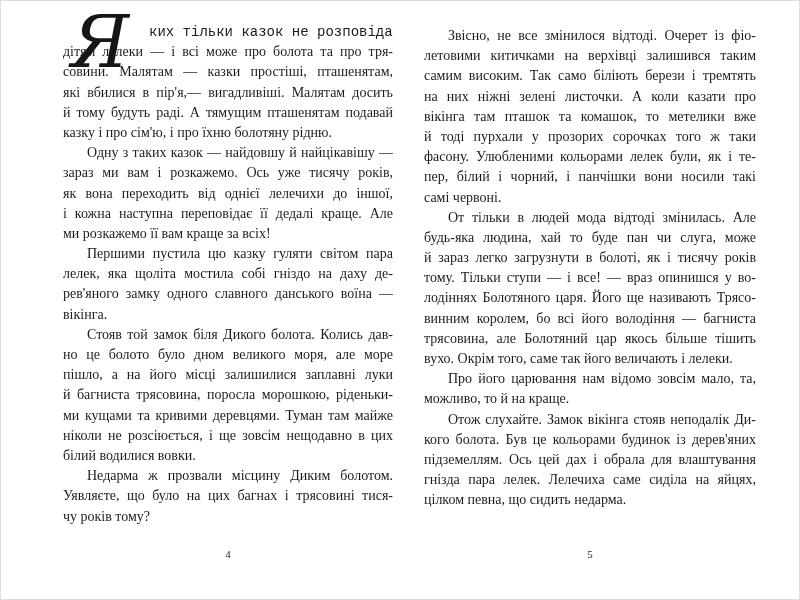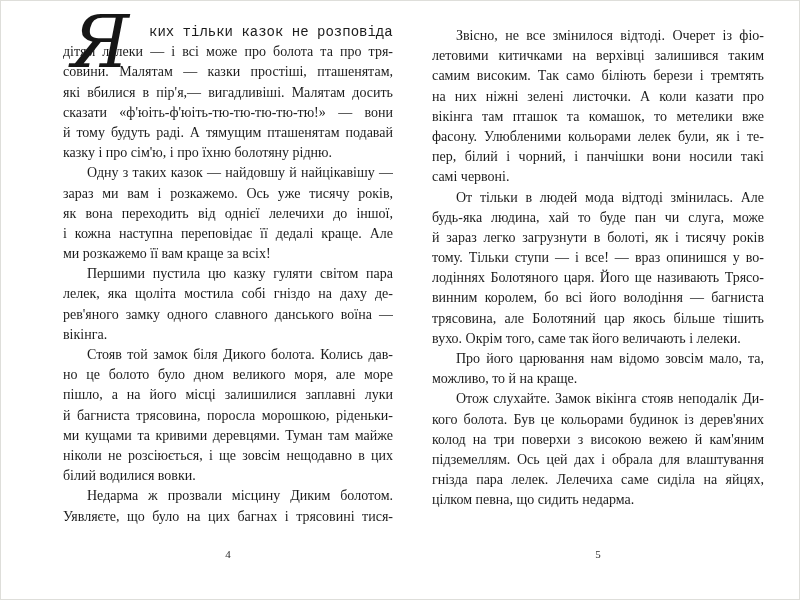--- a/index.html
+++ b/index.html
@@ -15,21 +15,21 @@
     border: 1px solid #dededa;
     pointer-events: none;
   }
   .spread {
     position: absolute; inset: 0;
     font-family: "Liberation Serif", "DejaVu Serif", serif;
     color: #1c1c1c;
   }
   .page { position: absolute; top: 0; height: 600px; }
   .page.left  { left: 63px;  width: 330px; }
-  .page.right { left: 424px; width: 332px; margin-left: 8px; }
+  .page.right { left: 424px; width: 332px; }
   .text { position: absolute; left: 0; right: 0; }
   .page.left  .text { top: 22px; }
   .page.right .text { top: 26px; }
   .line {
     font-size: 14px;
     height: 20.2px;
     line-height: 20.2px;
     white-space: nowrap;
     overflow: hidden;
     text-align: justify;
@@ -61,67 +61,67 @@
 <div class="spread">
   <div class="scan-frame"></div>
 
   <div class="page left">
     <div class="text" id="left-text">
       <div class="dropcap">Я</div>
     <div class="line dropline">ких тільки казок не розповідають своїм</div>
         <div class="line">дітям лелеки — і всі може про болота та про тря-</div>
         <div class="line">совини. Малятам — казки простіші, пташенятам,</div>
         <div class="line">які вбилися в пір'я,— вигадливіші. Малятам досить</div>
-        <div class="line">сказати «ф'юіть-ф'юіть-тю-тю-тю-тю-тю!» — вони</div>
         <div class="line">й тому будуть раді. А тямущим пташенятам подавай</div>
         <div class="line last">казку і про сім'ю, і про їхню болотяну рідню.</div>
         <div class="line indent">Одну з таких казок — найдовшу й найцікавішу —</div>
         <div class="line">зараз ми вам і розкажемо. Ось уже тисячу років,</div>
         <div class="line">як вона переходить від однієї лелечихи до іншої,</div>
         <div class="line">і кожна наступна переповідає її дедалі краще. Але</div>
         <div class="line last">ми розкажемо її вам краще за всіх!</div>
         <div class="line indent">Першими пустила цю казку гуляти світом пара</div>
         <div class="line">лелек, яка щоліта мостила собі гніздо на даху де-</div>
         <div class="line">рев'яного замку одного славного данського воїна —</div>
         <div class="line last">вікінга.</div>
         <div class="line indent">Стояв той замок біля Дикого болота. Колись дав-</div>
         <div class="line">но це болото було дном великого моря, але море</div>
         <div class="line">пішло, а на його місці залишилися заплавні луки</div>
         <div class="line">й багниста трясовина, поросла морошкою, ріденьки-</div>
         <div class="line">ми кущами та кривими деревцями. Туман там майже</div>
         <div class="line">ніколи не розсіюється, і ще зовсім нещодавно в цих</div>
         <div class="line last">білий водилися вовки.</div>
         <div class="line indent">Недарма ж прозвали місцину Диким болотом.</div>
         <div class="line">Уявляєте, що було на цих багнах і трясовині тися-</div>
+        <div class="line last">чу років тому?</div>
       </div>
     <div class="pagenum">4</div>
   </div>
 
   <div class="page right">
     <div class="text" id="right-text">
         <div class="line indent">Звісно, не все змінилося відтоді. Очерет із фіо-</div>
         <div class="line">летовими китичками на верхівці залишився таким</div>
         <div class="line">самим високим. Так само біліють берези і тремтять</div>
         <div class="line">на них ніжні зелені листочки. А коли казати про</div>
         <div class="line">вікінга там пташок та комашок, то метелики вже</div>
+        <div class="line">й тоді пурхали у прозорих сорочках того ж таки</div>
         <div class="line">фасону. Улюбленими кольорами лелек були, як і те-</div>
         <div class="line">пер, білий і чорний, і панчішки вони носили такі</div>
         <div class="line last">самі червоні.</div>
         <div class="line indent">От тільки в людей мода відтоді змінилась. Але</div>
         <div class="line">будь-яка людина, хай то буде пан чи слуга, може</div>
         <div class="line">й зараз легко загрузнути в болоті, як і тисячу років</div>
         <div class="line">тому. Тільки ступи — і все! — враз опинишся у во-</div>
         <div class="line">лодіннях Болотяного царя. Його ще називають Трясо-</div>
         <div class="line">винним королем, бо всі його володіння — багниста</div>
         <div class="line">трясовина, але Болотяний цар якось більше тішить</div>
         <div class="line last">вухо. Окрім того, саме так його величають і лелеки.</div>
         <div class="line indent">Про його царювання нам відомо зовсім мало, та,</div>
         <div class="line last">можливо, то й на краще.</div>
         <div class="line indent">Отож слухайте. Замок вікінга стояв неподалік Ди-</div>
         <div class="line">кого болота. Був це кольорами будинок із дерев'яних</div>
-        <div class="line">колод на три поверхи з високою вежею й кам'яним</div>
         <div class="line">підземеллям. Ось цей дах і обрала для влаштування</div>
         <div class="line">гнізда пара лелек. Лелечиха саме сиділа на яйцях,</div>
         <div class="line last">цілком певна, що сидить недарма.</div>
       </div>
     <div class="pagenum">5</div>
   </div>
 </div>
 
 </body></html>

